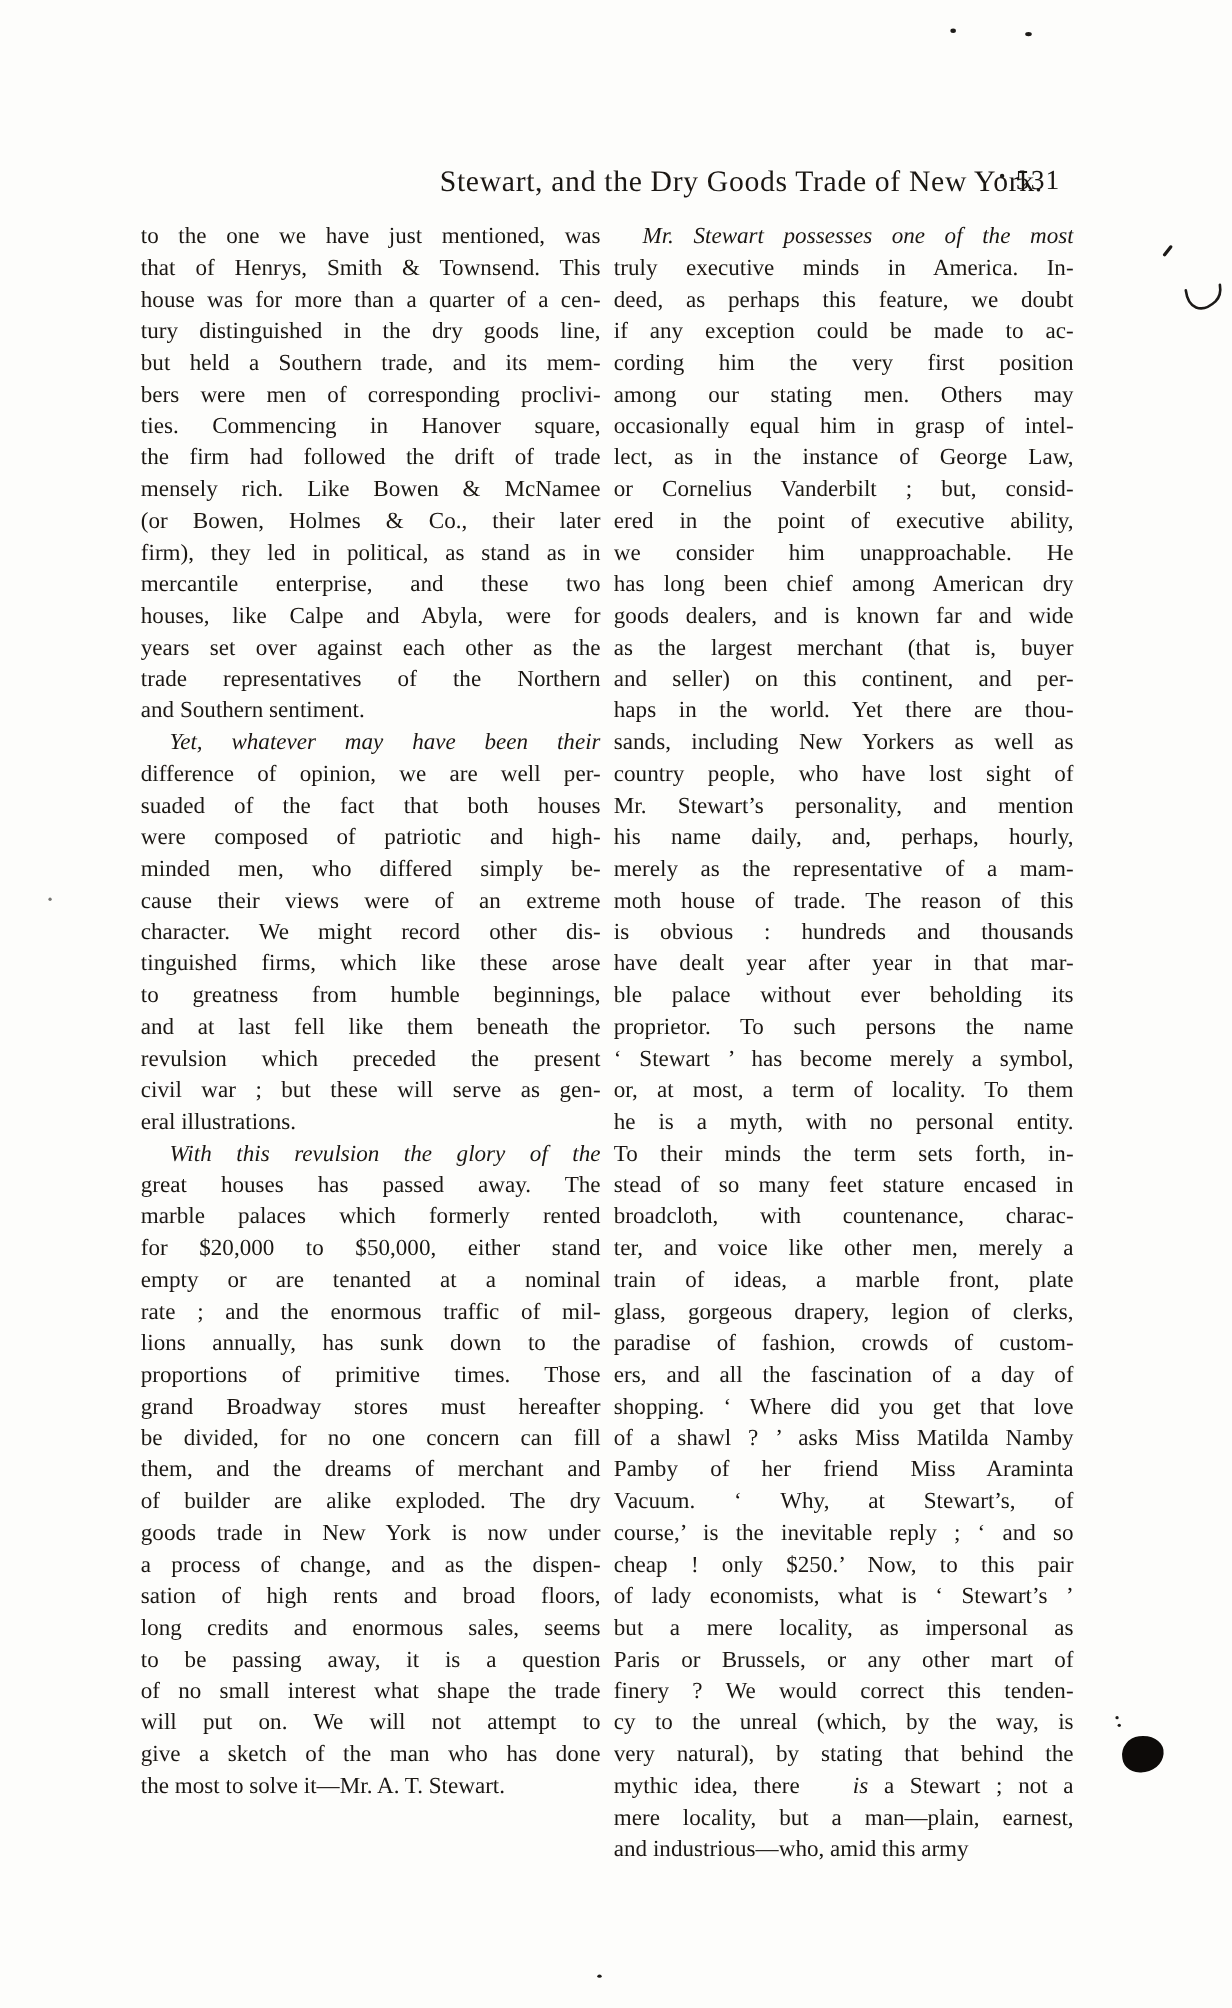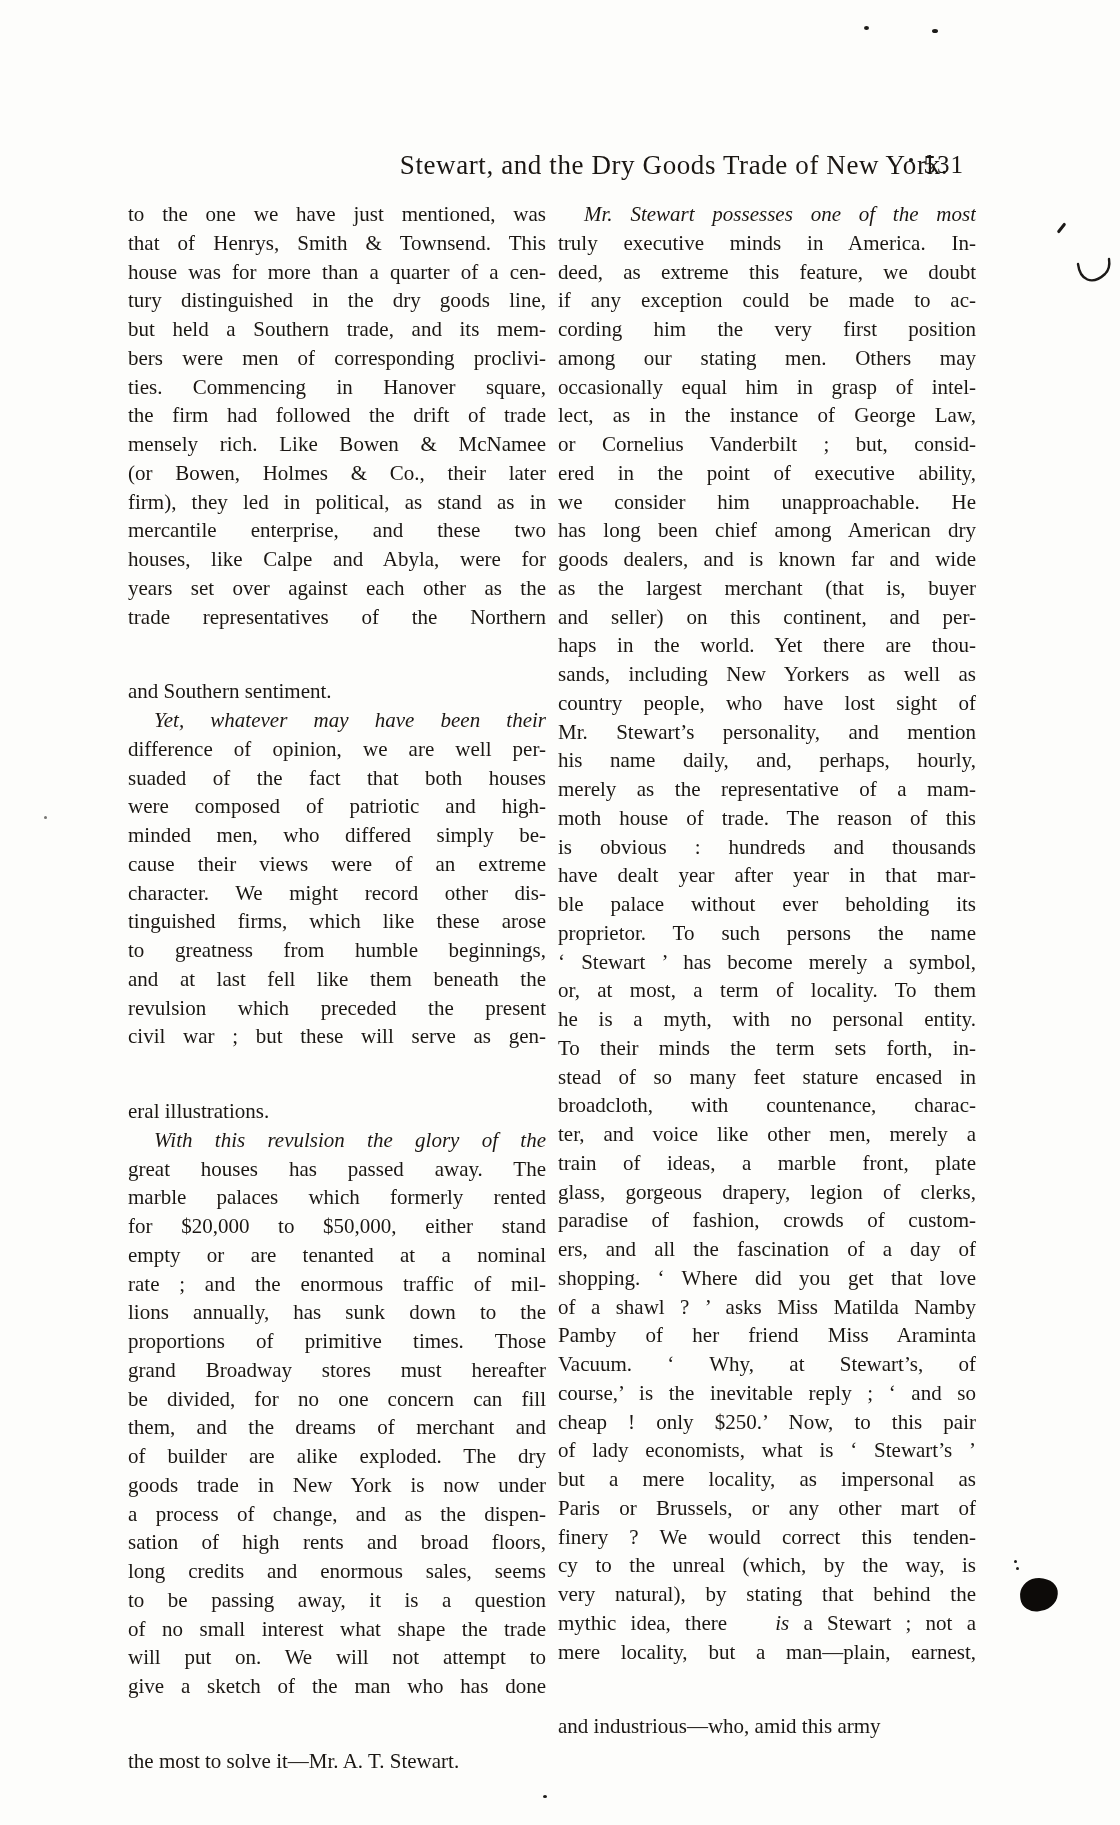--- a/index.html
+++ b/index.html
@@ -36,21 +36,21 @@
   .para{margin:0;}
   .line{
     font-size:21px;
     line-height:28.75px;
     text-align:justify;
     text-align-last:justify;
     white-space:normal;
     overflow:hidden;
     height:28.75px;
   }
-  .line.last{text-align-last:left;margin-top:46px;}
+  .line.last{text-align-last:left;}
   .line.indent{text-indent:26px;font-style:italic;}
   .it{font-style:italic;margin-left:34px;}
   .speck{position:absolute;background:#1d1b18;border-radius:50%;}
   .ink-blot{
     position:absolute;left:1020px;top:1578px;width:38px;height:33px;
     background:#0d0b09;
     border-radius:48% 55% 52% 45% / 52% 48% 55% 45%;
     transform:rotate(-8deg);
   }
   .pen-curve{position:absolute;left:1076px;top:256px;}
@@ -123,21 +123,21 @@
         <div class="line">of no small interest what shape the trade</div>
         <div class="line">will put on.  We will not attempt to</div>
         <div class="line">give a sketch of the man who has done</div>
         <div class="line last">the most to solve it—Mr. A. T. Stewart.</div>
       </div>
     </div>
   <div class="column">
       <div class="para">
         <div class="line indent">Mr. Stewart possesses one of the most</div>
         <div class="line">truly executive minds in America.  In-</div>
-        <div class="line">deed, as extreme this feature, we doubt</div>
+        <div class="line">deed, as perhaps this feature, we doubt</div>
         <div class="line">if any exception could be made to ac-</div>
         <div class="line">cording him the very first position</div>
         <div class="line">among our stating men.  Others may</div>
         <div class="line">occasionally equal him in grasp of intel-</div>
         <div class="line">lect, as in the instance of George Law,</div>
         <div class="line">or Cornelius Vanderbilt ; but, consid-</div>
         <div class="line">ered in the point of executive ability,</div>
         <div class="line">we consider him unapproachable.  He</div>
         <div class="line">has long been chief among American dry</div>
         <div class="line">goods dealers, and is known far and wide</div>

